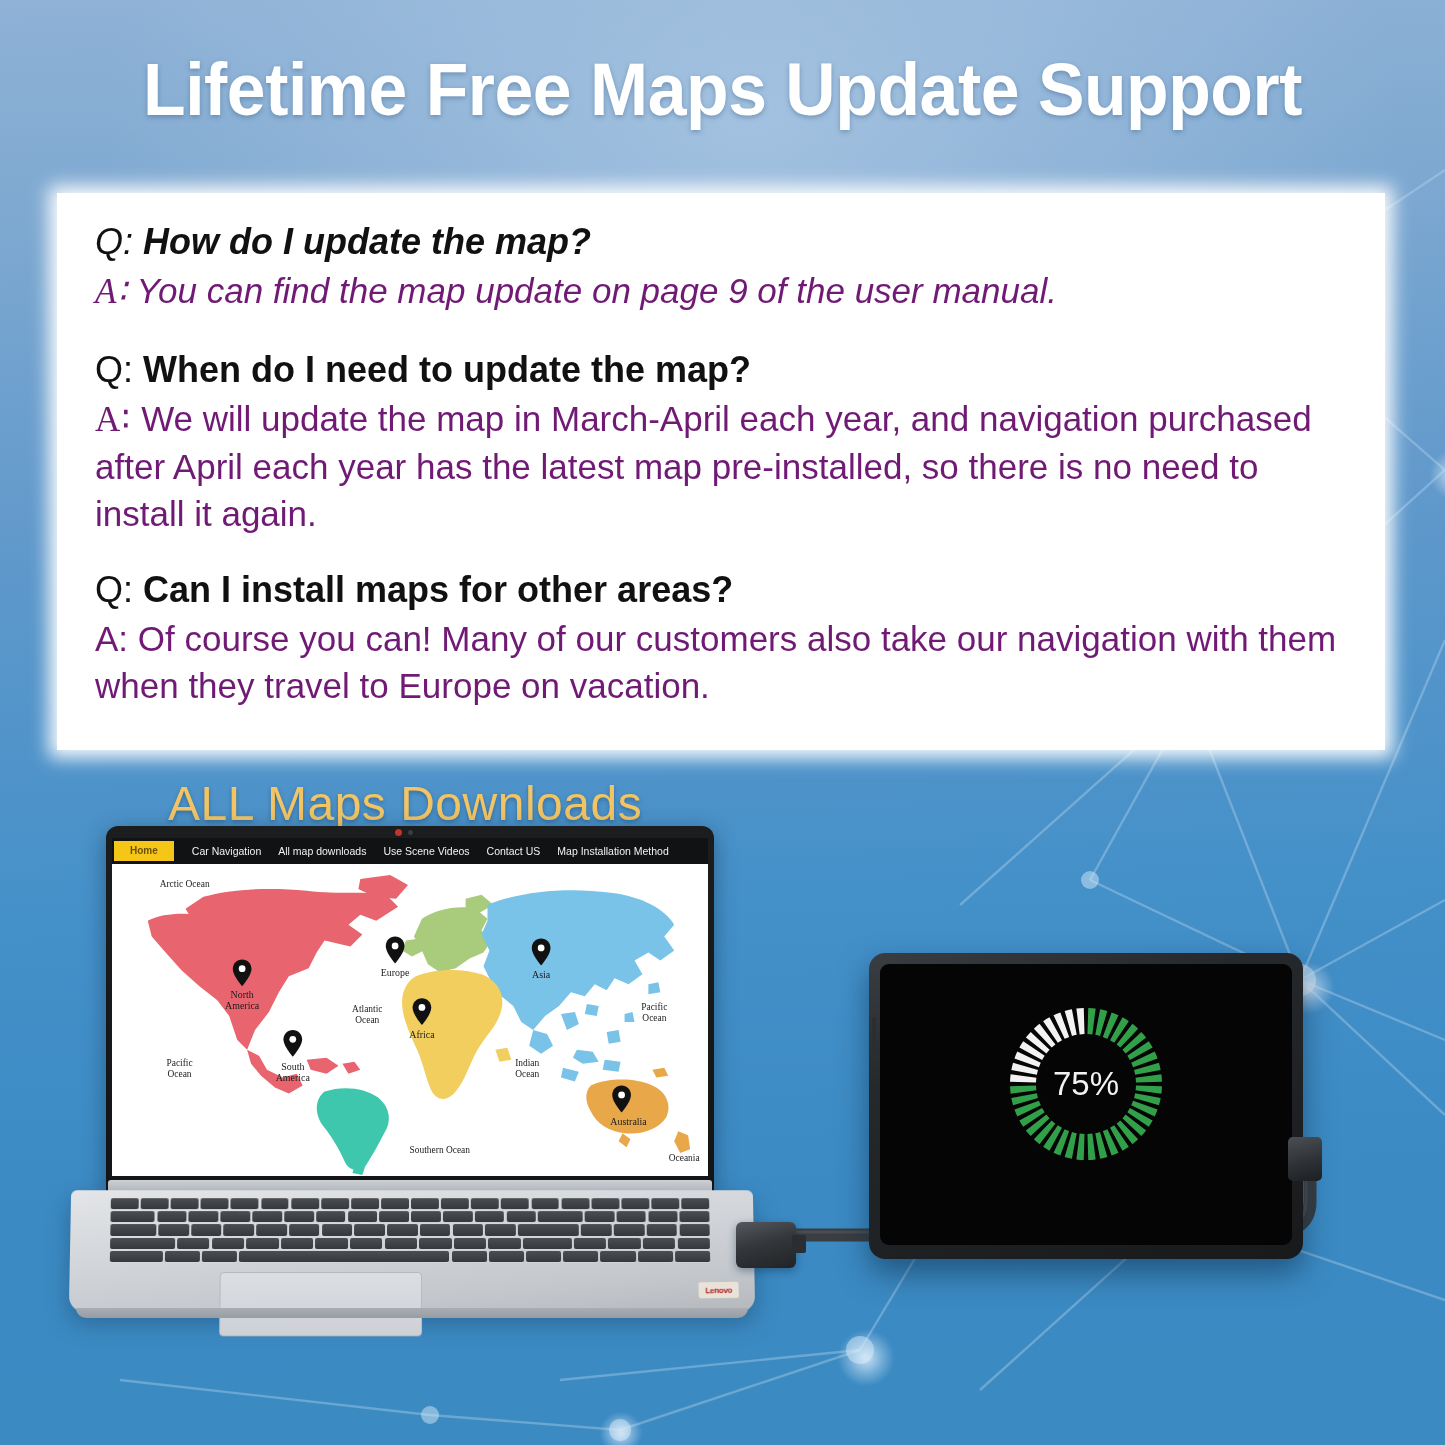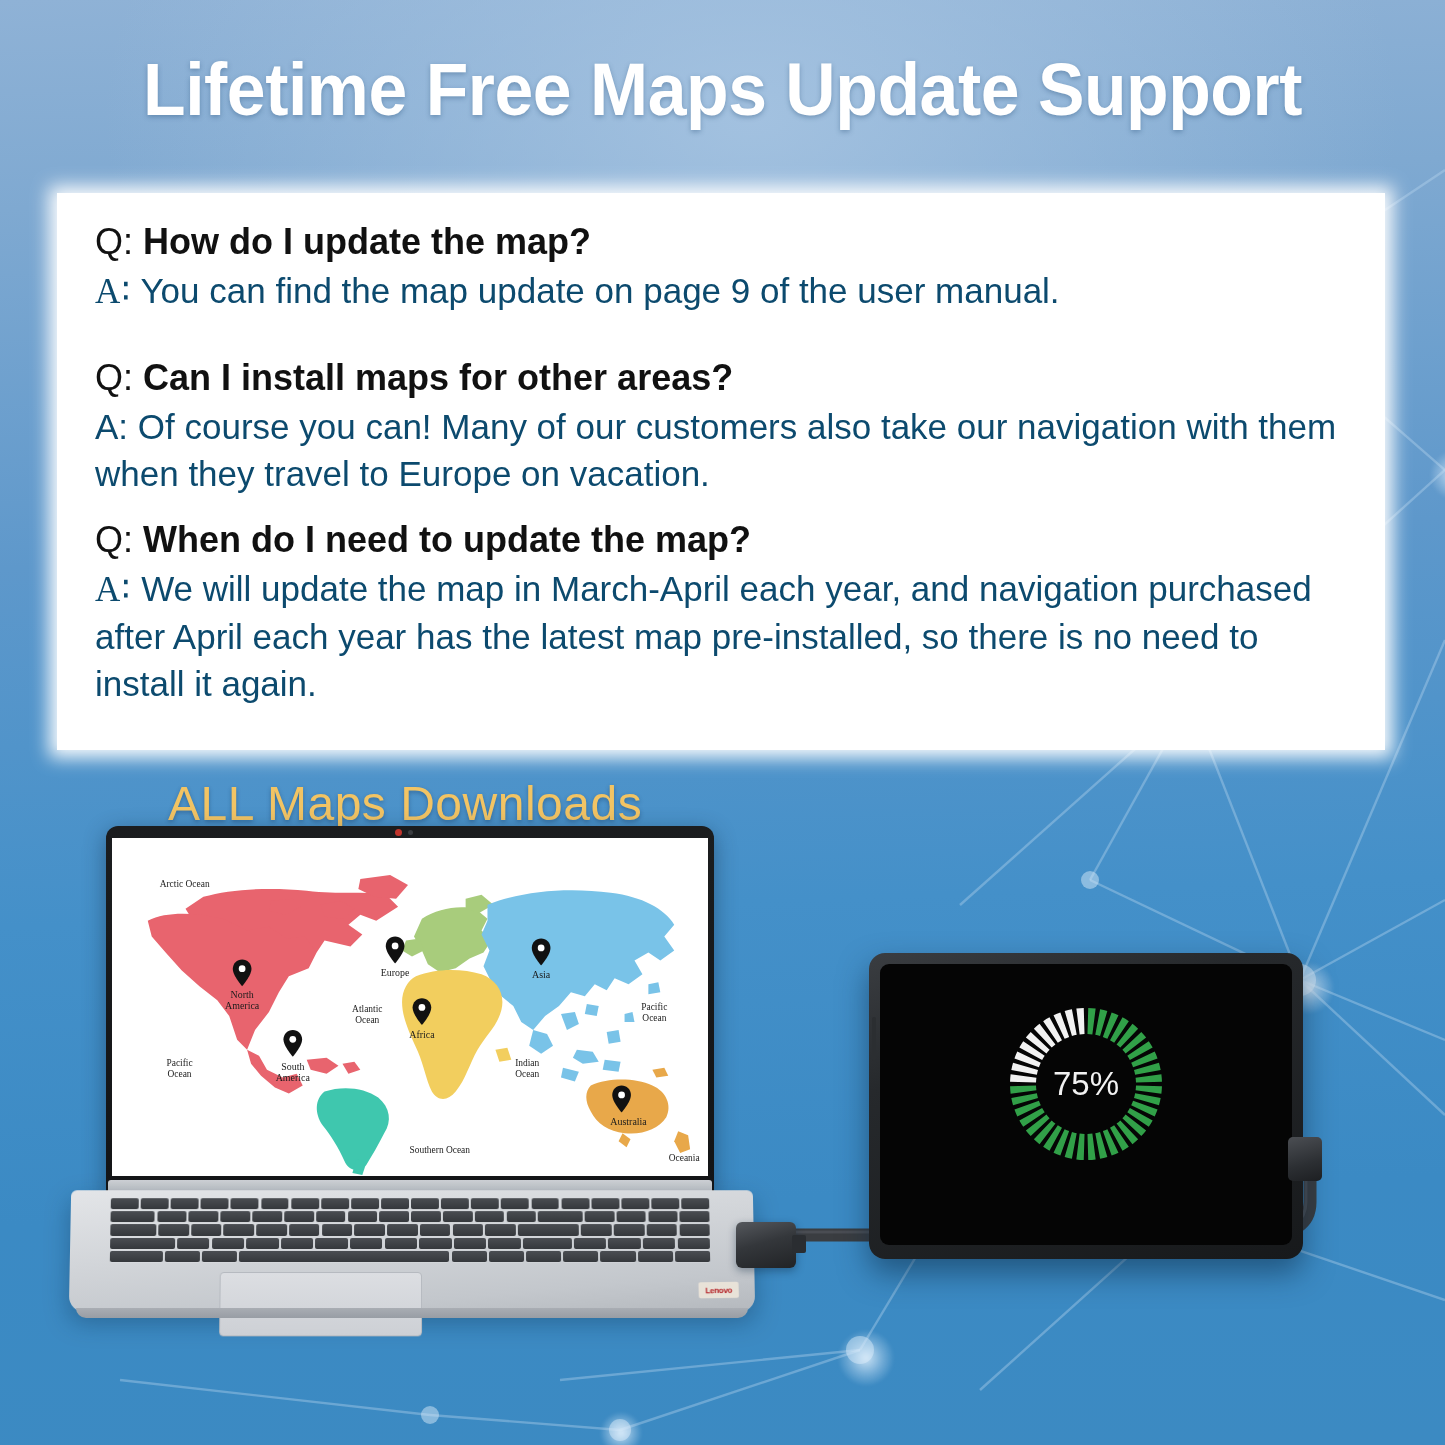--- a/index.html
+++ b/index.html
@@ -44,25 +44,25 @@
   .faq-inner{padding:24px 30px 0 38px;}
   .qa{margin-bottom:18px;}
   .qa:last-child{margin-bottom:0;}
   .qline{
     font-size:36px;line-height:50px;color:#111;white-space:nowrap;
     font-family:"Liberation Sans",sans-serif;
   }
   .qmark{font-weight:normal;}
   .qtext{font-weight:bold;}
   .aline{
-    font-size:35px;line-height:47px;color:#0c4a6e;
+    font-size:35px;line-height:47px;color:#701a75;
     font-family:"Liberation Sans",sans-serif;
   }
   .amark{font-family:"Liberation Serif",serif;letter-spacing:1px;}
-  .sp1{margin-bottom:38px;}
+  .sp1{margin-bottom:30px;font-style:italic;}
   .sp2{margin-bottom:28px;}
   
   .maps-caption{
     position:absolute;left:168px;top:779px;
     font-size:48px;line-height:50px;font-weight:normal;color:#F2C464;
     font-family:"Liberation Sans",sans-serif;letter-spacing:0.5px;
     text-shadow:0 2px 4px rgba(25,60,100,0.45);white-space:nowrap;
   }
   
   .laptop{position:absolute;left:62px;top:826px;width:700px;height:520px;}
@@ -254,55 +254,65 @@
         <div class="qline">
           <span class="qmark">Q:</span>
           <span class="qtext">How do I update the map?</span>
         </div>
         <div class="aline">
           <span class="amark">A∶</span>
           <span>You can find the map update on page 9 of the user manual.</span>
         </div>
       </div>
 
+      <div class="qa sp2">
+        <div class="qline">
+          <span class="qmark">Q:</span>
+          <span class="qtext">When do I need to update the map?</span>
+        </div>
+        <div class="aline">
+          <span class="amark">A∶</span>
+          <span>We will update the map in March-April each year, and navigation purchased after April each year has the latest map pre-installed, so there is no need to install it again.</span>
+        </div>
+      </div>
+
       <div class="qa">
         <div class="qline">
           <span class="qmark">Q:</span>
           <span class="qtext">Can I install maps for other areas?</span>
         </div>
         <div class="aline">
           <span>A:</span>
           <span>Of course you can! Many of our customers also take our navigation with them when they travel to Europe on vacation.</span>
         </div>
       </div>
 
-      <div class="qa sp2">
-        <div class="qline">
-          <span class="qmark">Q:</span>
-          <span class="qtext">When do I need to update the map?</span>
-        </div>
-        <div class="aline">
-          <span class="amark">A∶</span>
-          <span>We will update the map in March-April each year, and navigation purchased after April each year has the latest map pre-installed, so there is no need to install it again.</span>
-        </div>
-      </div>
-
     </div>
   </div>
 
   <div class="maps-caption">ALL Maps Downloads</div>
 
   <div class="laptop">
 
     <div class="lid">
       <div class="cam"></div>
       <div class="cam2"></div>
 
       <div class="lid-inner">
 
+        <div class="navbar">
+          <div class="nav-home">Home</div>
+          <div class="nav-items">
+            <div class="nav-item">Car Navigation</div>
+            <div class="nav-item">All map downloads</div>
+            <div class="nav-item">Use Scene Videos</div>
+            <div class="nav-item">Contact US</div>
+            <div class="nav-item">Map Installation Method</div>
+          </div>
+        </div>
 
         <div class="map">
           <svg viewBox="0 0 600 312" preserveAspectRatio="xMidYMid meet">
             <rect width="600" height="312" fill="#ffffff"></rect>
 
             <g>
               <path fill="#E8646E" d="M92 32 C120 24 160 22 196 26 C230 30 252 26 276 30 L288 42 L266 56 L250 50 L238 60 L252 70 L240 82 L214 76 L206 88 L186 84 L176 96 L152 92 L140 78 L120 80 L104 66 L84 60 L74 44 Z"></path>
               <path fill="#E8646E" d="M36 56 C56 46 84 48 112 54 L136 66 L158 62 L176 74 L194 72 L206 88 L198 104 L178 112 L168 128 L158 148 L144 166 L136 186 L126 176 L118 152 L106 136 L88 122 L70 106 L54 88 L40 72 Z"></path>
               <path fill="#E8646E" d="M136 186 L148 192 L156 206 L172 214 L186 210 L192 222 L178 230 L164 224 L150 212 L140 200 Z"></path>
               <path fill="#E8646E" d="M196 196 L216 194 L228 202 L216 210 L200 206 Z"></path>

